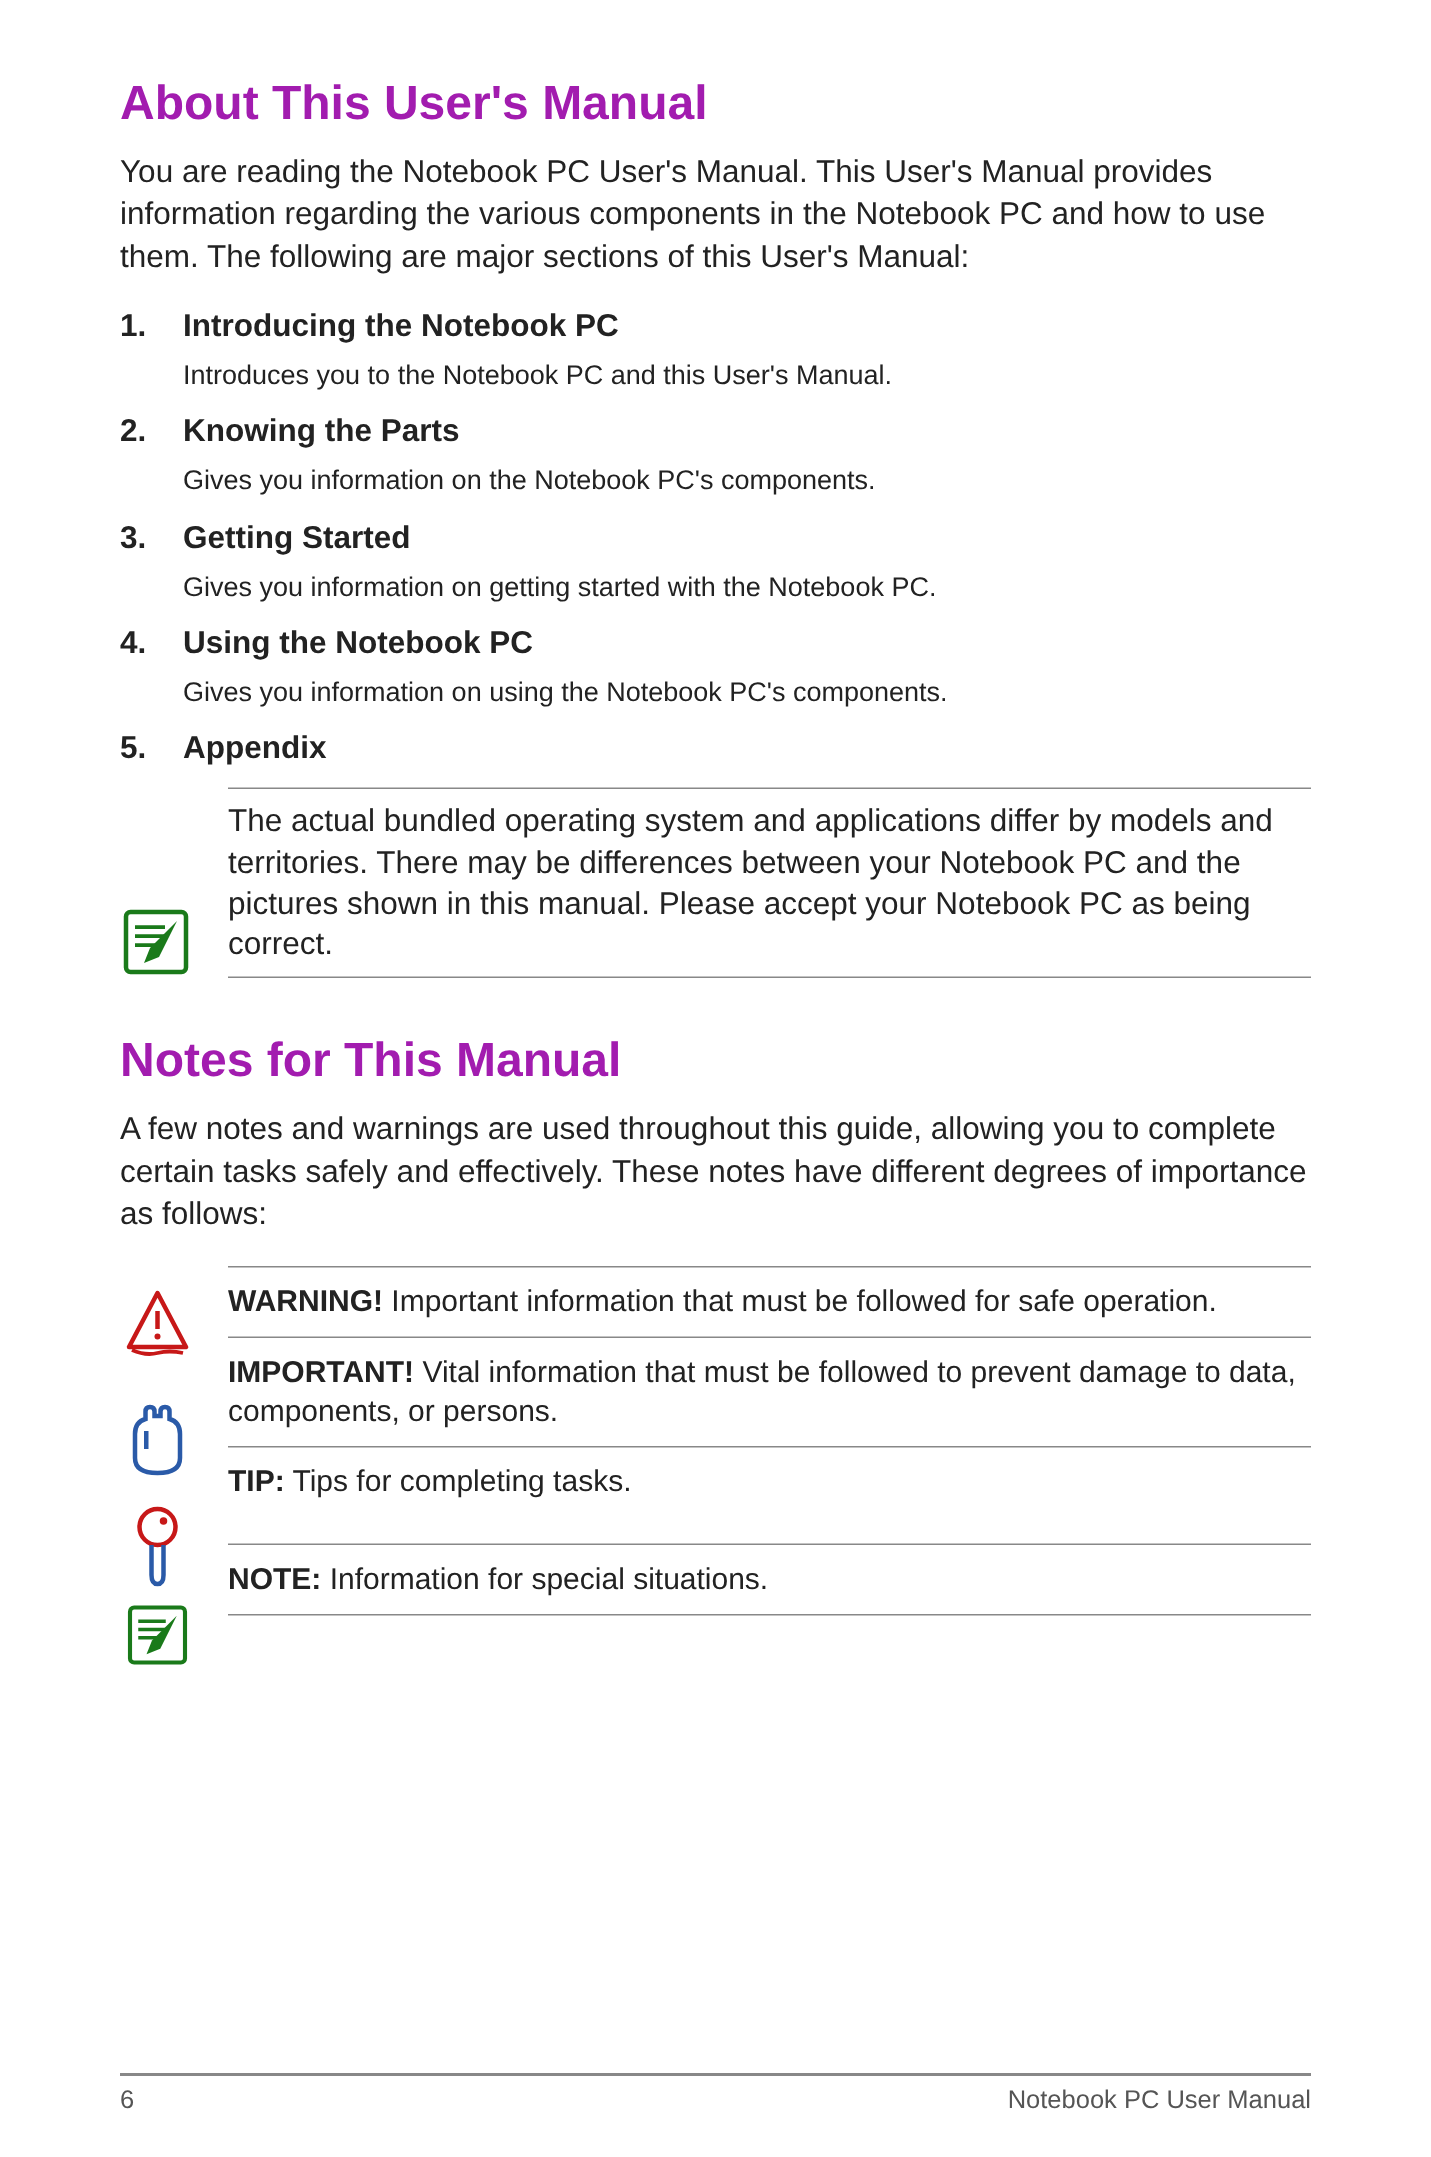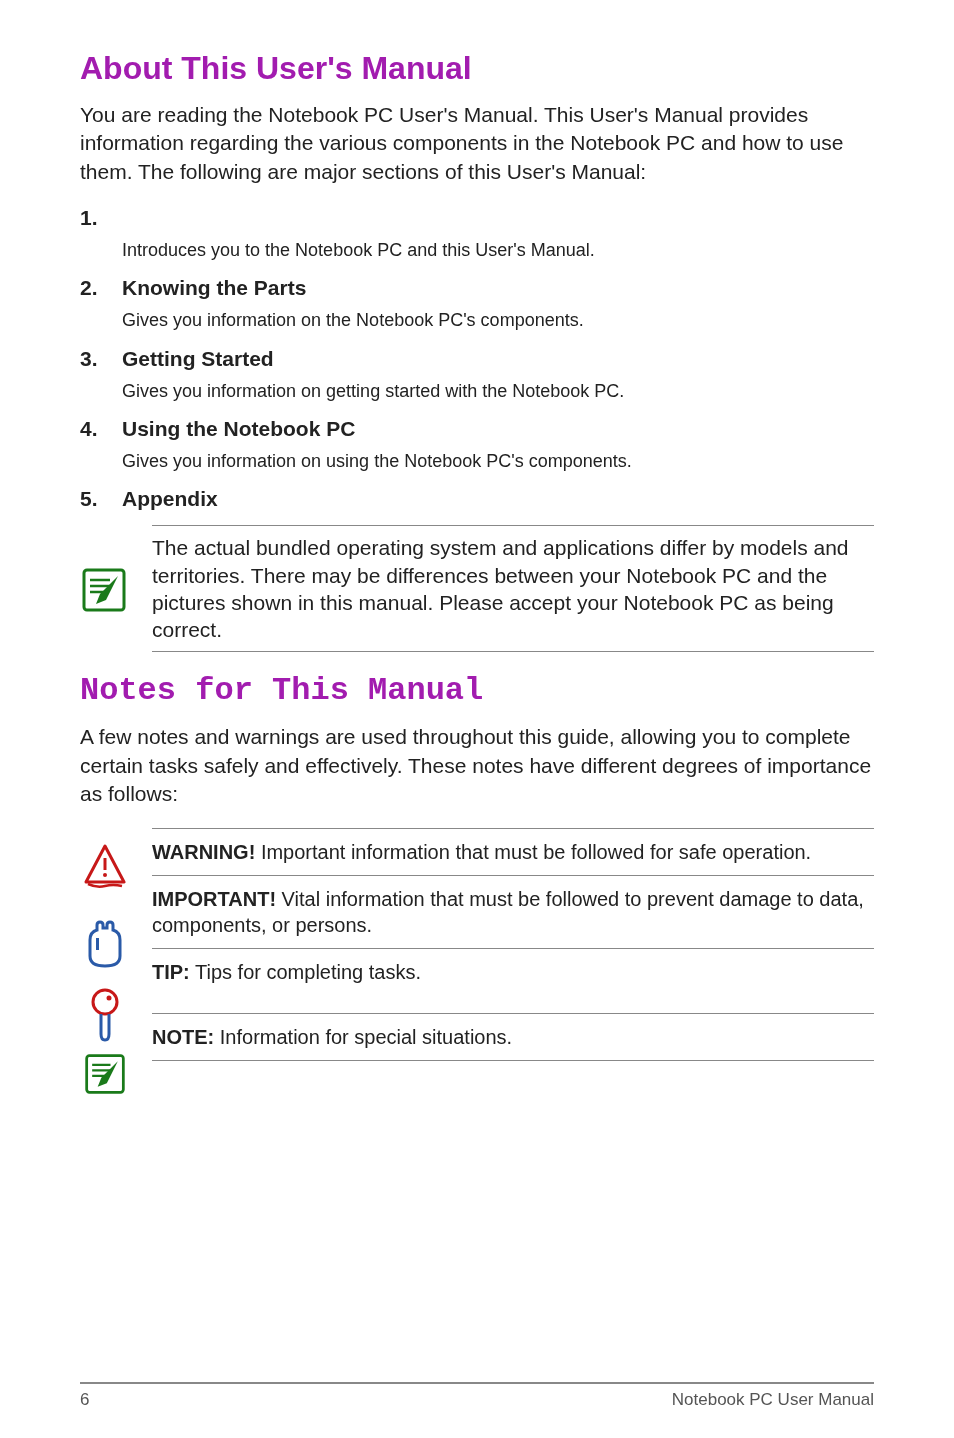--- a/index.html
+++ b/index.html
@@ -49,39 +49,38 @@
     }
     .numbered-list .item-desc {
       font-size: 18px;
       margin-left: 42px;
       line-height: 1.35;
     }
     .note-block {
       display: flex;
       gap: 22px;
       margin-top: 14px;
-      margin-bottom: 20px;
-      align-items: center;
+      margin-bottom: 36px;
+      align-items: flex-end;
     }
     .note-block .icon-wrap {
       flex-shrink: 0;
       width: 50px;
       padding-top: 2px;
     }
     .note-block .note-content {
       border-top: 1px solid #888;
       border-bottom: 1px solid #888;
       padding: 8px 0;
       font-size: 21px;
       line-height: 1.3;
       flex: 1;
     }
     .notes-section h1 {
       margin-top: 8px;
-      font-family: Liberation Mono, monospace;
     }
     .callout-stack {
       display: flex;
       gap: 22px;
       margin-top: 10px;
     }
     .callout-stack .icon-col {
       flex-shrink: 0;
       width: 50px;
       display: flex;
@@ -128,20 +127,21 @@
 </head>
 <body>
 
 <h1>About This User's Manual</h1>
 <p class="intro-text">You are reading the Notebook PC User's Manual. This User's Manual provides information regarding the various components in the Notebook PC and how to use them. The following are major sections of this User's Manual:</p>
 
 <ol class="numbered-list">
   <li>
     <div class="item-header">
       <span class="item-num">1.</span>
+      <span>Introducing the Notebook PC</span>
     </div>
     <div class="item-desc">Introduces you to the Notebook PC and this User's Manual.</div>
   </li>
   <li>
     <div class="item-header">
       <span class="item-num">2.</span>
       <span>Knowing the Parts</span>
     </div>
     <div class="item-desc">Gives you information on the Notebook PC's components.</div>
   </li>

